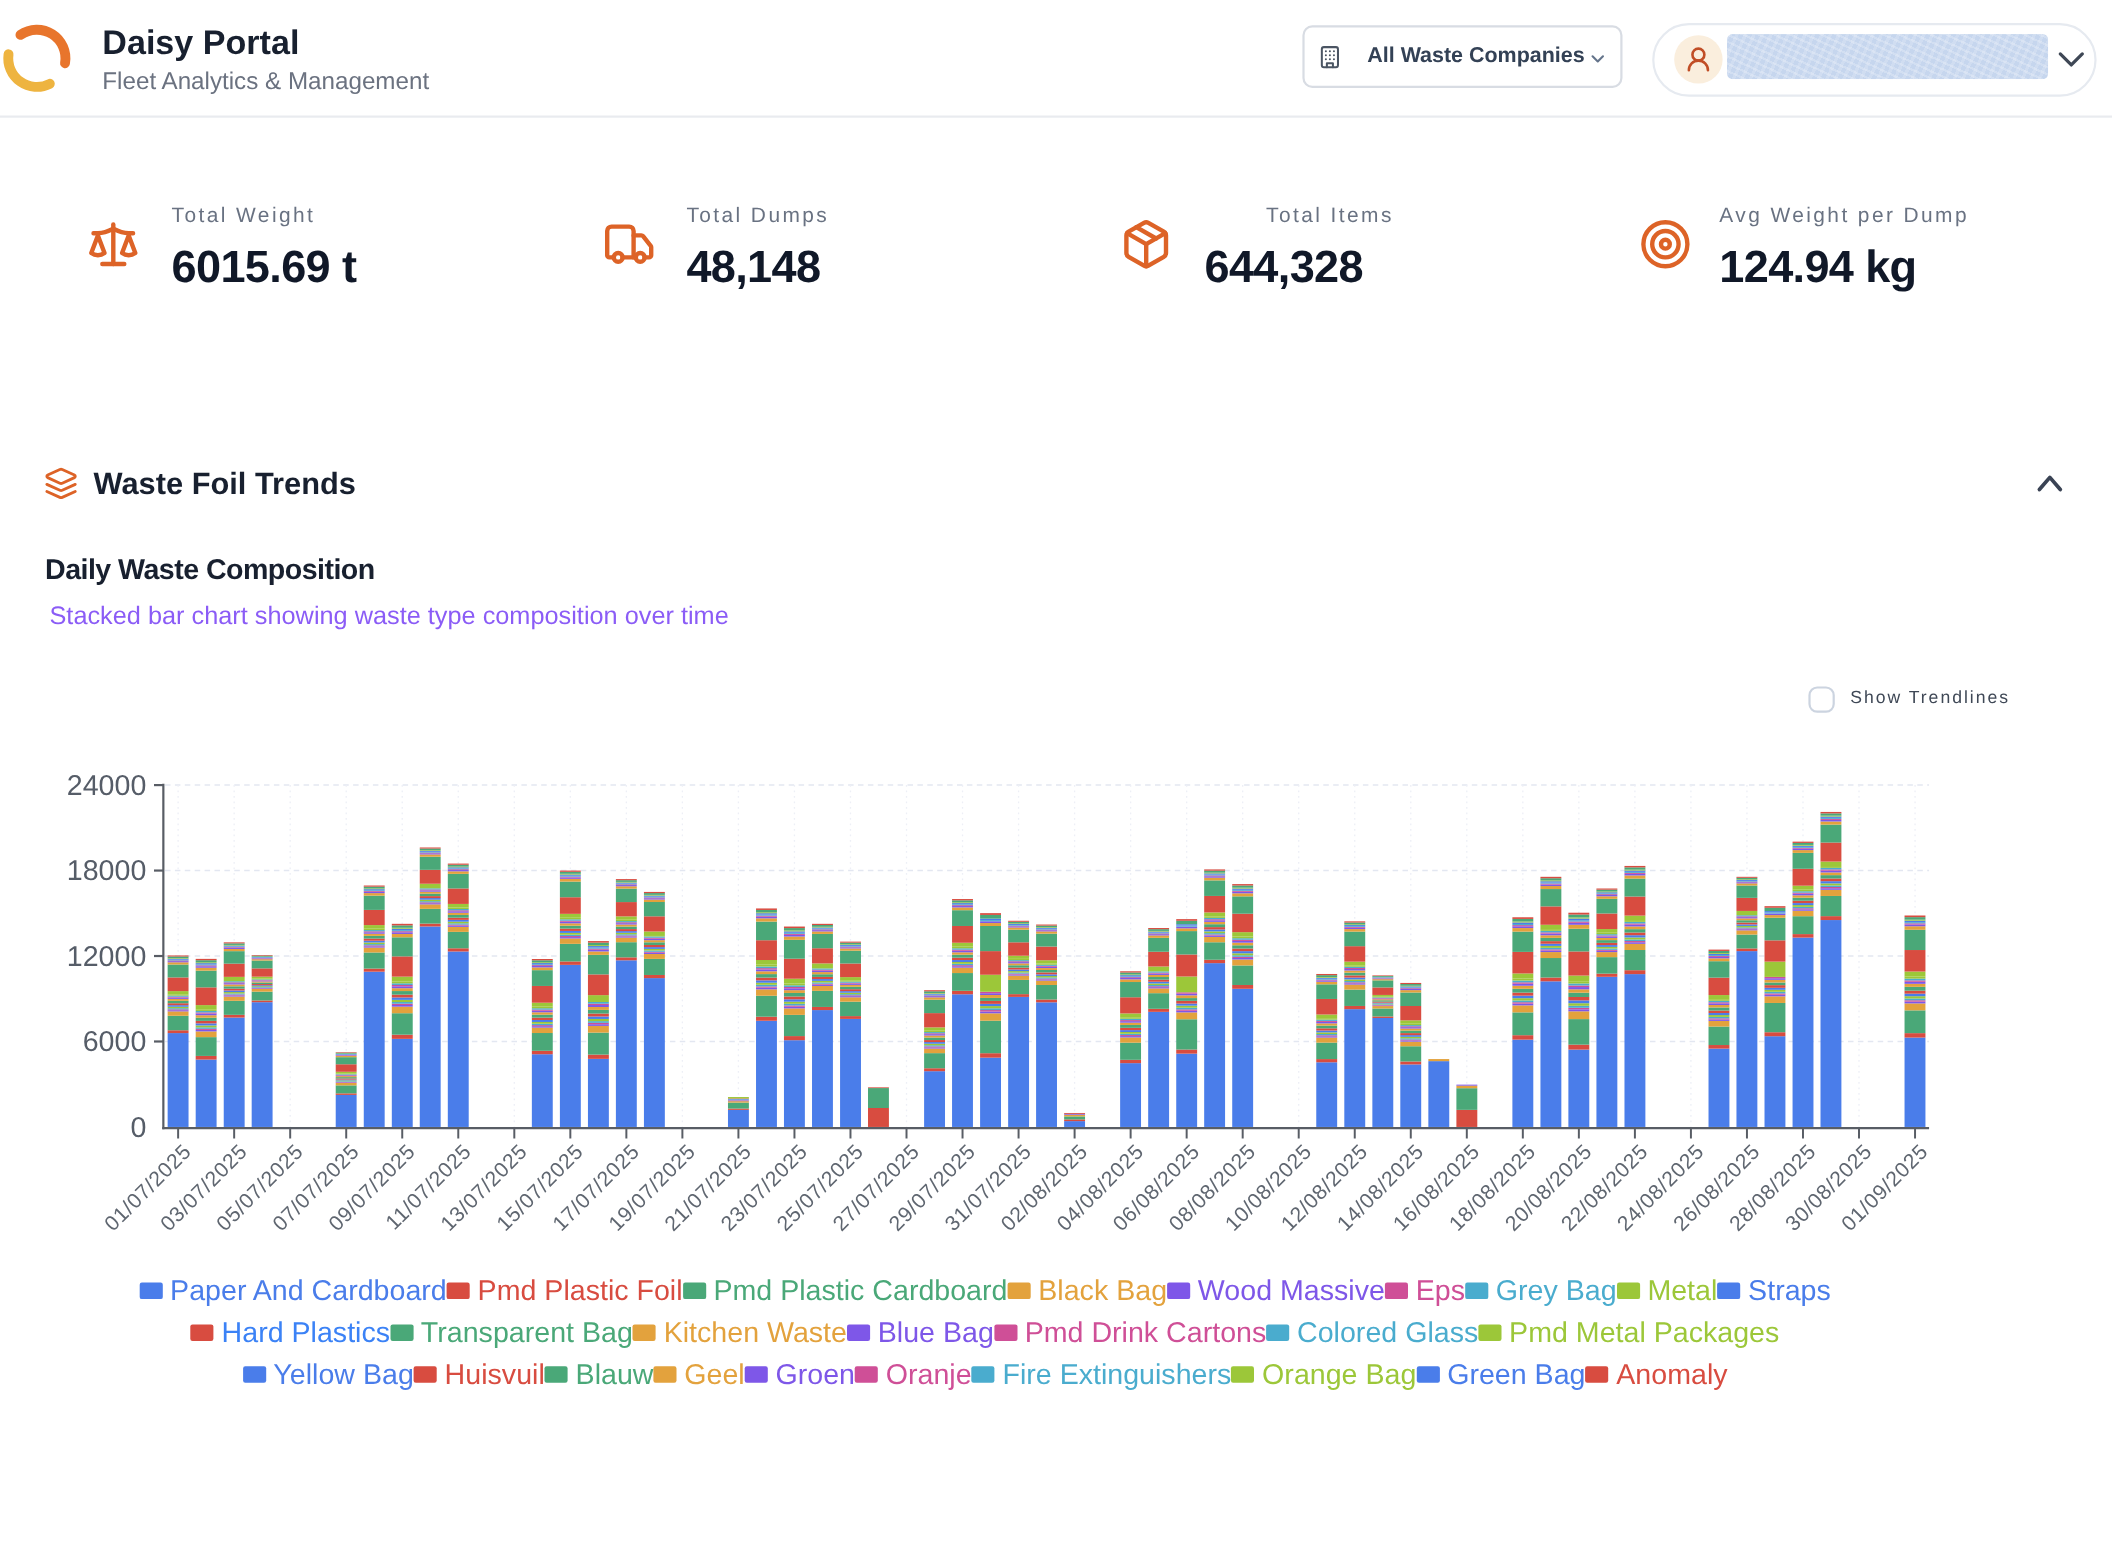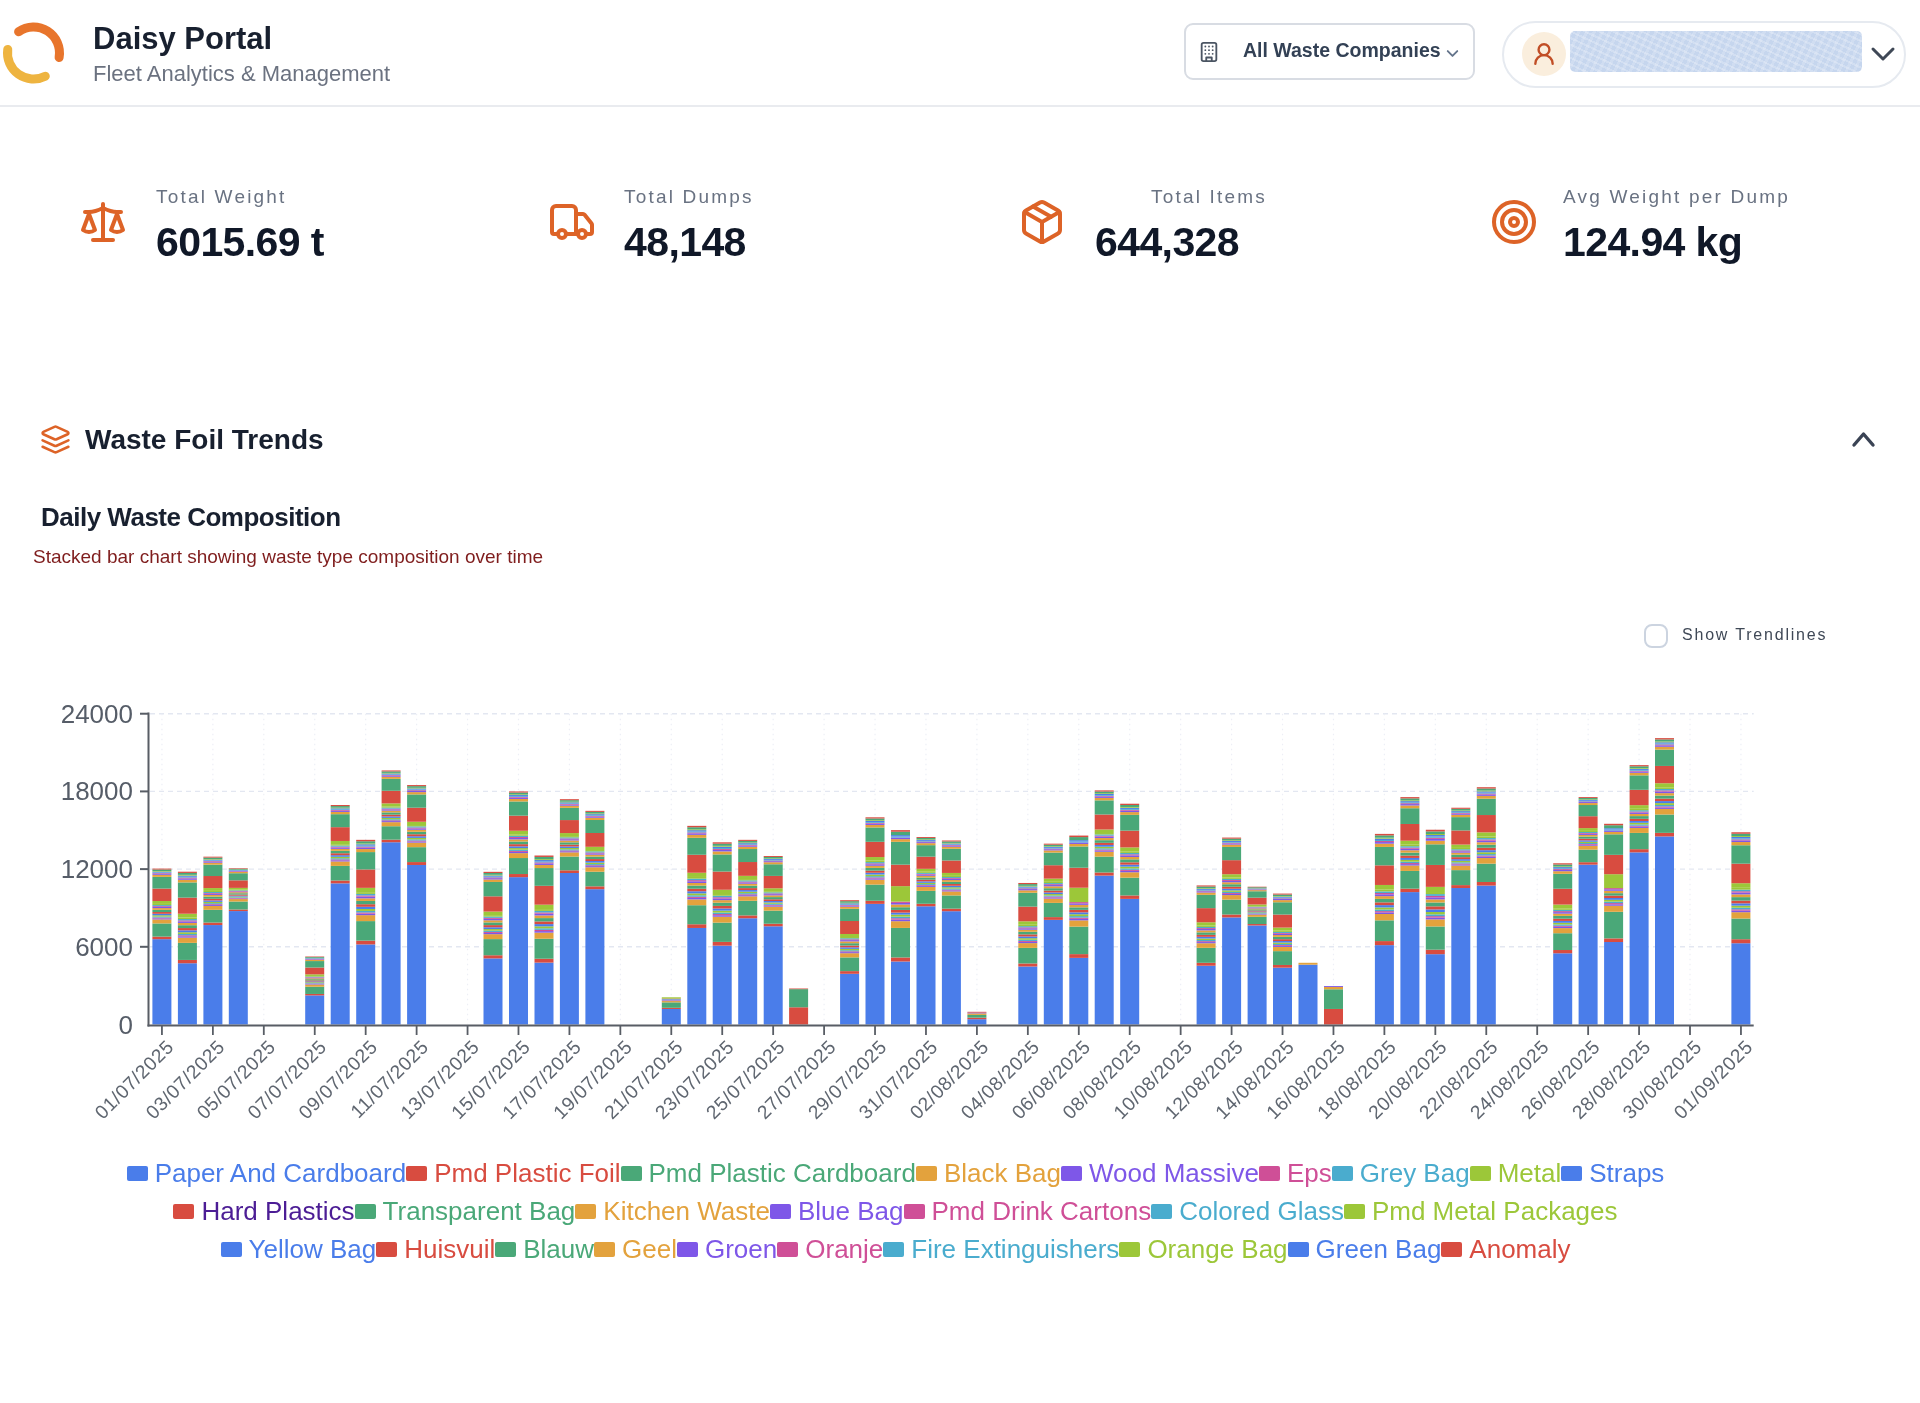--- a/index.html
+++ b/index.html
@@ -7,21 +7,21 @@
 .hsub { position:absolute; left:93px; top:61px; font-size:22px; color:#6b7280; }
 .btn { position:absolute; left:1184px; top:23px; width:291px; height:57px; border:2px solid #d8dce3; border-radius:9px; background:#fff; }
 .btntxt { position:absolute; left:1243px; top:39px; font-size:19.5px; font-weight:bold; color:#334155; }
 .pill { position:absolute; left:1502px; top:21px; width:404px; height:67px; border:2px solid #e6eaf0; border-radius:34px; background:#fff; }
 .avatar { position:absolute; left:1522px; top:32px; width:44px; height:44px; border-radius:50%; background:#faeedd; }
 .redact { position:absolute; left:1570px; top:31px; width:292px; height:41px; border-radius:5px; background:repeating-linear-gradient(25deg, rgba(255,255,255,.22) 0 2px, rgba(255,255,255,0) 2px 6px),repeating-linear-gradient(115deg, rgba(255,255,255,.18) 0 3px, rgba(255,255,255,0) 3px 7px),#c6d6ee; }
 .slabel { position:absolute; top:186px; font-size:19px; font-weight:500; letter-spacing:2.2px; color:#697282; }
 .svalue { position:absolute; top:219px; font-size:41px; font-weight:bold; letter-spacing:-0.6px; color:#101828; }
 .sect { position:absolute; left:85px; top:424px; font-size:28px; font-weight:bold; color:#18202f; }
 .dwc { position:absolute; left:41px; top:502px; font-size:26px; font-weight:bold; letter-spacing:-0.5px; color:#18202f; }
-.dwcsub { position:absolute; left:33px; top:546px; font-size:19px; color:#7f1d1d; }
+.dwcsub { position:absolute; left:45px; top:546px; font-size:23px; color:#8b5cf6; }
 .cb { position:absolute; left:1644px; top:624px; width:24px; height:24px; border:2px solid #ccd4e0; border-radius:8px; background:#fff; }
 .cbl { position:absolute; left:1682px; top:626px; font-size:16px; letter-spacing:1.8px; color:#3f4856; }
 .lrow { position:absolute; left:0; width:1791px; display:flex; justify-content:center; align-items:center; font-size:26px; height:28px; }
 .li { display:flex; align-items:center; gap:7px; }
 .lb { display:inline-block; width:21px; height:15px; border-radius:2px; }
 </style></head>
 <body>
 <div class="hdr"></div>
 <svg style="position:absolute;left:0;top:0" width="90" height="95" viewBox="0 0 90 95" fill="none" stroke-linecap="round">
     <path d="M 18.59 31.70 A 26.0 26.0 0 0 1 59.11 57.51" stroke="#e8752c" stroke-width="9"></path>
@@ -1424,21 +1424,21 @@
       <span style="color:#9cc739">Metal</span>
     </span>
     <span class="li">
       <span class="lb" style="background:#4a7dea"></span>
       <span style="color:#4a7dea">Straps</span>
     </span>
   </div>
 <div class="lrow" style="top:1197px">
     <span class="li">
       <span class="lb" style="background:#d84c40"></span>
-      <span style="color:#4c1d95">Hard Plastics</span>
+      <span style="color:#3b82f6">Hard Plastics</span>
     </span>
     <span class="li">
       <span class="lb" style="background:#4aa878"></span>
       <span style="color:#4aa878">Transparent Bag</span>
     </span>
     <span class="li">
       <span class="lb" style="background:#e3a23d"></span>
       <span style="color:#e3a23d">Kitchen Waste</span>
     </span>
     <span class="li">

